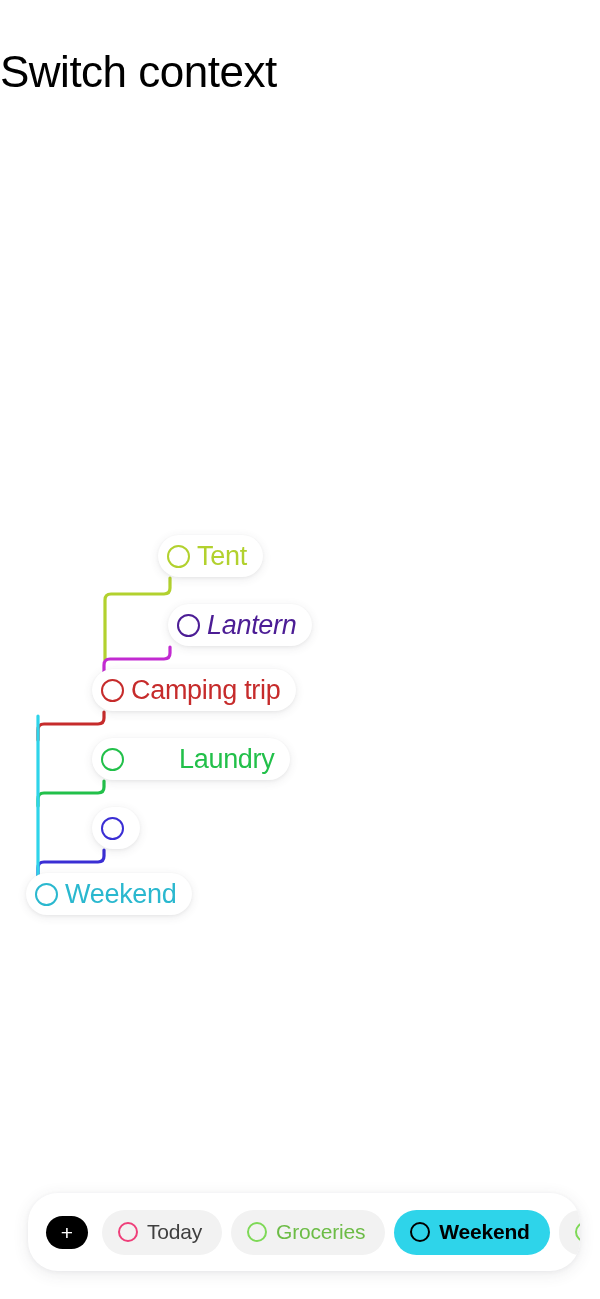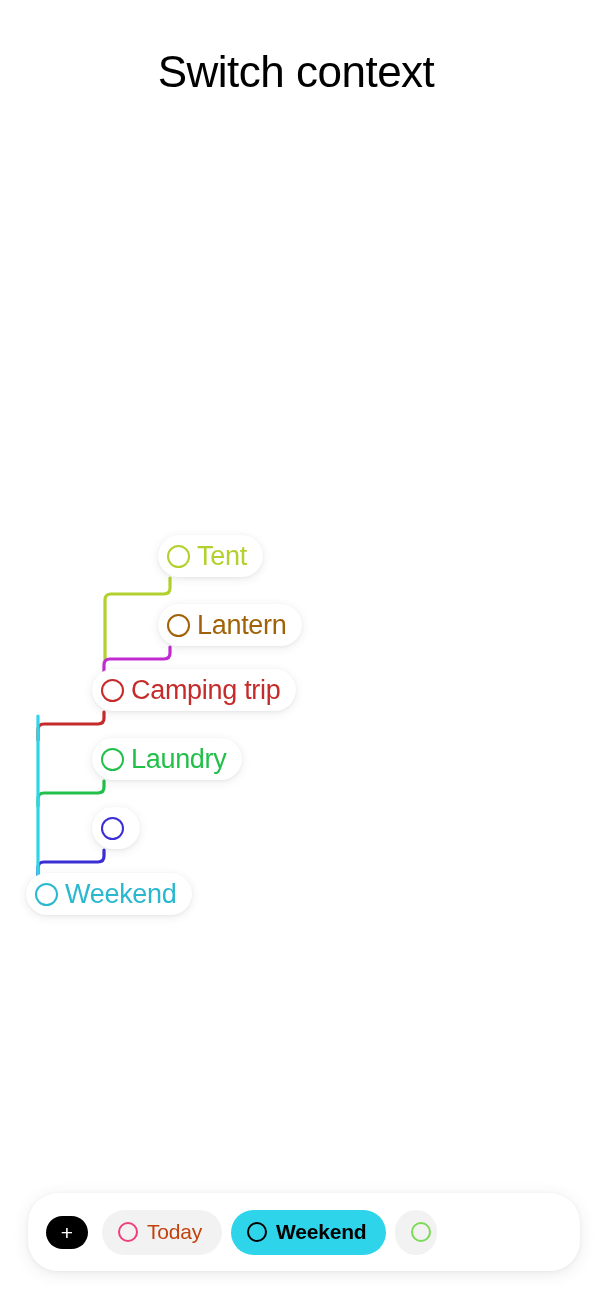--- a/index.html
+++ b/index.html
@@ -14,21 +14,20 @@
     font-family: "Liberation Sans", sans-serif;
     overflow: hidden;
   }
 
   
   .header {
     position: absolute;
     top: 44px;
     left: 0;
     width: 592px;
-    text-align: center;
   }
   .header-line {
     font-size: 44px;
     line-height: 56px;
     color: #000000;
     letter-spacing: -0.5px;
     font-weight: 400;
   }
 
   
@@ -167,50 +166,54 @@
       <path d="M 104 712 L 104 718 Q 104 724 98 724 L 44 724 Q 38 724 38 730 L 38 740" fill="none" stroke="#c62b2b" stroke-width="3.2" stroke-linecap="round"></path>
       <path d="M 104 781 L 104 787 Q 104 793 98 793 L 44 793 Q 38 793 38 799 L 38 806" fill="none" stroke="#22c04a" stroke-width="3.2" stroke-linecap="round"></path>
       <path d="M 104 850 L 104 856 Q 104 862 98 862 L 44 862 Q 38 862 38 868 L 38 878" fill="none" stroke="#3a2ed4" stroke-width="3.2" stroke-linecap="round"></path>
       <path d="M 38 716 L 38 880" fill="none" stroke="#2ed4ea" stroke-width="3.2" stroke-linecap="round"></path>
     </svg>
   <div id="node-layer">
       <div class="node" style="left: 158px; top: 535px; color: rgb(178, 209, 46);">
         <div class="node-circle"></div>
         <div class="node-label">Tent</div>
       </div>
-      <div class="node" style="left: 158px; top: 604px; color: #a16207;">
+      <div class="node" style="left: 168px; top: 604px; color: #4c1d95; font-style: italic;">
         <div class="node-circle"></div>
         <div class="node-label">Lantern</div>
       </div>
       <div class="node" style="left: 92px; top: 669px; color: rgb(198, 43, 43); align-items: center;">
         <div class="node-circle"></div>
         <div class="node-label">Camping trip</div>
       </div>
-      <div class="node" style="left: 92px; top: 738px; color: rgb(34, 192, 74);">
+      <div class="node" style="left: 92px; top: 738px; color: rgb(34, 192, 74); gap: 48px;">
         <div class="node-circle"></div>
         <div class="node-label">Laundry</div>
       </div>
       <div class="node" style="left: 92px; top: 807px; color: rgb(58, 46, 212);">
         <div class="node-circle"></div>
       </div>
       <div class="node" style="left: 26px; top: 873px; color: rgb(42, 184, 207);">
         <div class="node-circle"></div>
         <div class="node-label">Weekend</div>
       </div>
     </div>
 </div>
 
 <div class="bottombar">
   <button class="add-button">
     <span>+</span>
   </button>
   <div class="chips" id="chip-layer">
-      <div class="chip" style="color: #c2410c;">
+      <div class="chip" style="color: #404040;">
         <div class="chip-circle" style="color: rgb(239, 63, 122);"></div>
         <div class="chip-label">Today</div>
+      </div>
+      <div class="chip" style="color: rgb(108, 188, 70);">
+        <div class="chip-circle" style="color: rgb(126, 217, 87);"></div>
+        <div class="chip-label">Groceries</div>
       </div>
       <div class="chip active" style="color: rgb(0, 0, 0);">
         <div class="chip-circle" style="color: rgb(0, 0, 0);"></div>
         <div class="chip-label">Weekend</div>
       </div>
       <div class="chip partial" style="color: rgb(108, 188, 70);">
         <div class="chip-circle" style="color: rgb(126, 217, 87);"></div>
       </div>
     </div>
 </div>

